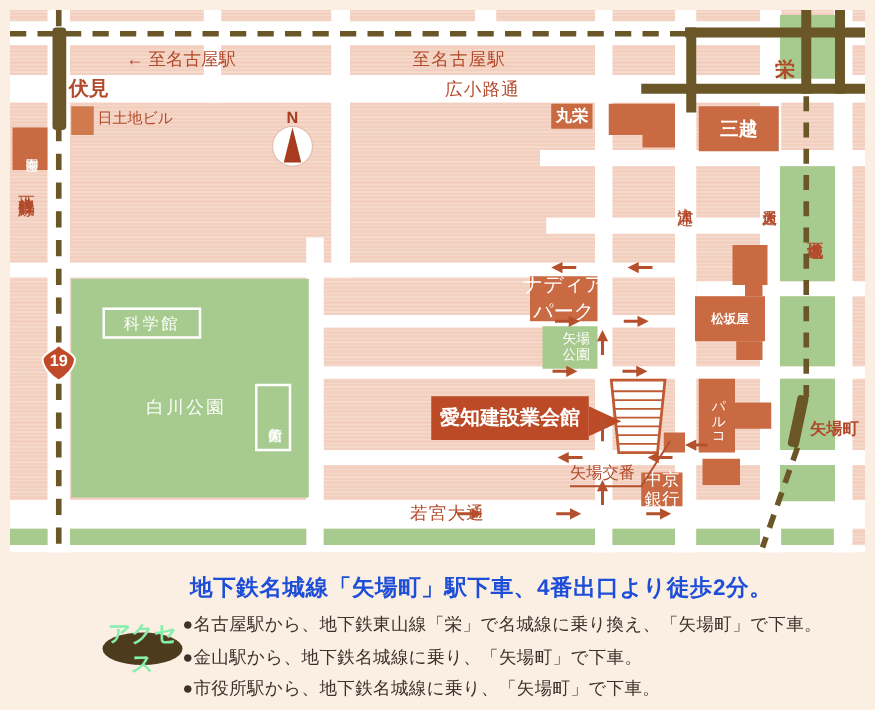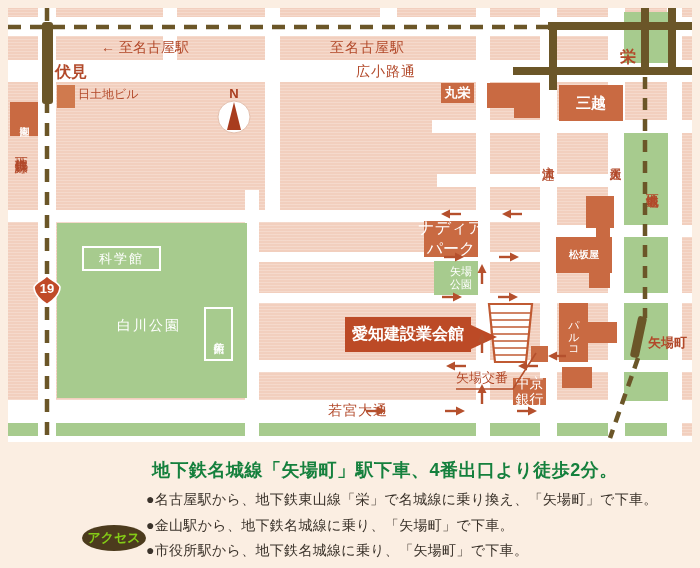--- a/index.html
+++ b/index.html
@@ -23,25 +23,25 @@
   .bold{font-weight:700;}
   .vtext{writing-mode:vertical-rl;text-orientation:upright;letter-spacing:2px;}
   .center{display:flex;align-items:center;justify-content:center;text-align:center;}
   .outbox{border:2px solid #ffffff;box-sizing:border-box;}
   
   #callout{
     left:345px;top:317px;width:126px;height:35px;background:#bc4a26;
     color:#fff;font-weight:700;font-size:16px;
   }
   
-  #access-heading{left:152px;top:458px;font-size:18px;font-weight:700;color:#15803d;letter-spacing:.5px;}
+  #access-heading{left:152px;top:458px;font-size:18px;font-weight:700;color:#1d4ed8;letter-spacing:.5px;}
   .access-item{left:146px;font-size:14px;color:#3a322a;letter-spacing:.3px;}
   #access-badge{
     left:82px;top:506px;width:64px;height:26px;background:#4c3b1d;border-radius:50%;
-    color:#84cc16;font-size:13px;font-weight:700;margin-top:19px;
+    color:#86efac;font-size:18px;font-weight:700;
   }
   svg{position:absolute;left:0;top:0;}
 </style>
 </head>
 <body>
 
 <div class="abs" id="map-bg"></div>
 
 <div class="abs street" style="left:8px;top:17px;width:684px;height:19px;"></div>
 <div class="abs street" style="left:8px;top:60px;width:684px;height:22px;"></div>

